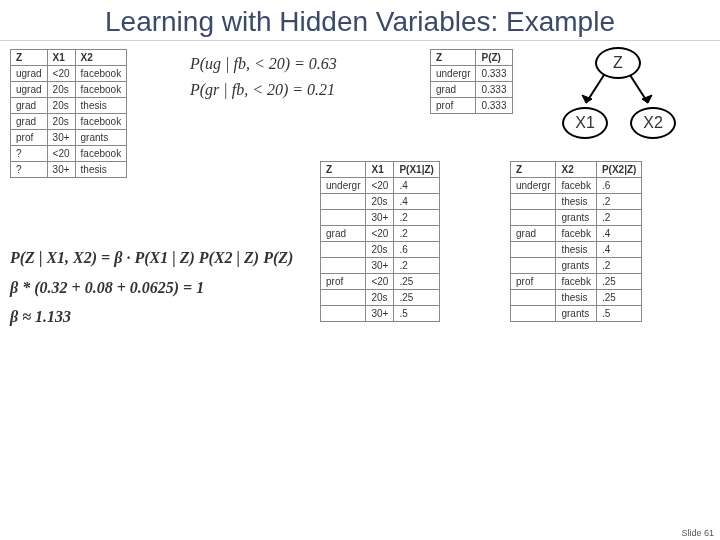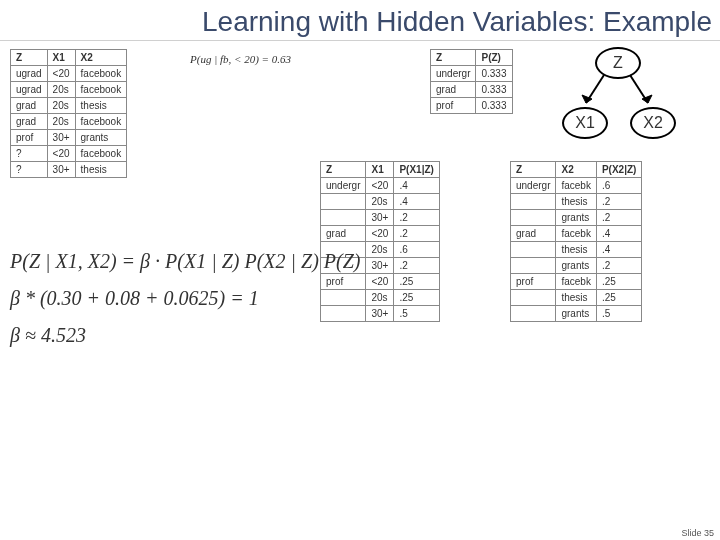--- a/index.html
+++ b/index.html
@@ -13,48 +13,49 @@
     font-size: 11px;
     position: relative;
     overflow: hidden;
   }
   .title {
     font-size: 28px;
     color: #3a4a6b;
     padding: 6px 8px 2px 8px;
     border-bottom: 1px solid #d0d0d0;
     font-weight: 400;
-    text-align: right;
+    text-align: center;
   }
   .content {
     position: relative;
     padding: 4px 10px;
   }
   .left-table {
     position: absolute;
     left: 10px;
     top: 8px;
   }
   .formula-block-1 {
     position: absolute;
     left: 190px;
     top: 10px;
     font-family: "Times New Roman", serif;
-    font-size: 11px;
+    font-size: 16px;
     font-style: italic;
     line-height: 1.6;
   }
   .formula-block-2 {
     position: absolute;
     left: 10px;
     top: 202px;
     font-family: "Times New Roman", serif;
-    font-size: 20px;
+    font-size: 16px;
     font-style: italic;
     line-height: 1.85;
+    font-weight: bold;
   }
   table {
     border-collapse: collapse;
   }
   td, th {
     border: 1px solid #888;
     padding: 2px 5px;
     text-align: left;
     font-size: 10px;
     font-weight: 400;
@@ -177,20 +178,21 @@
     <tr>
           <td>?</td>
           <td>30+</td>
           <td>thesis</td>
         </tr>
   </tbody>
     </table>
 
   <div class="formula-block-1">
     <div>P(ug | fb, &lt; 20) = 0.63</div>
+    <div>P(gr | fb, &lt; 20) = 0.21</div>
   </div>
 
   <table class="pz-table">
     <tbody>
         <tr>
       <th>Z</th>
       <th>P(Z)</th>
     </tr>
     <tr>
           <td>undergr</td>
@@ -324,19 +326,19 @@
     <tr>
           <td></td>
           <td>grants</td>
           <td>.5</td>
         </tr>
   </tbody>
     </table>
 
   <div class="formula-block-2">
     <div>P(Z | X1, X2) = β · P(X1 | Z) P(X2 | Z) P(Z)</div>
-    <div>β * (0.30 + 0.08 + 0.0625) = 1</div>
-    <div>β ≈ 4.523</div>
+    <div>β * (0.32 + 0.08 + 0.0625) = 1</div>
+    <div>β ≈ 1.133</div>
   </div>
 
 </div>
 
-<div class="slide-num">Slide 35</div>
+<div class="slide-num">Slide 61</div>
 
 </body></html>

